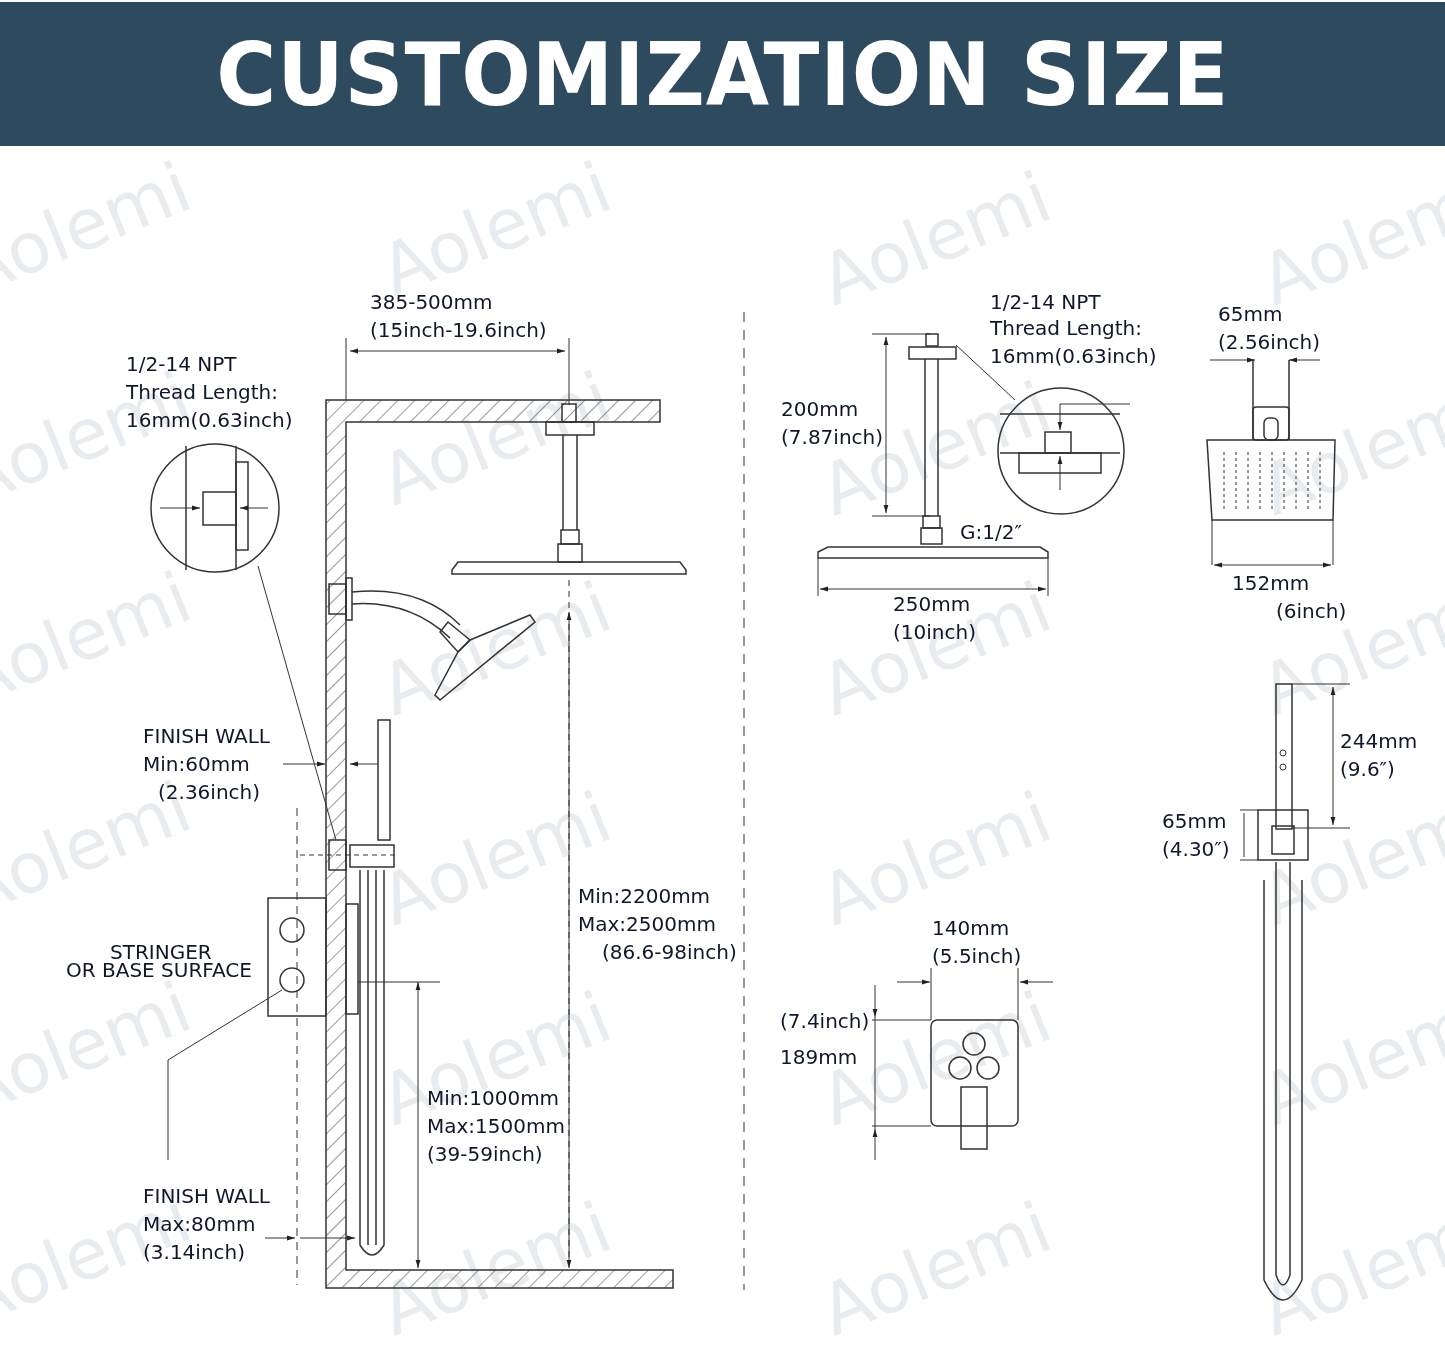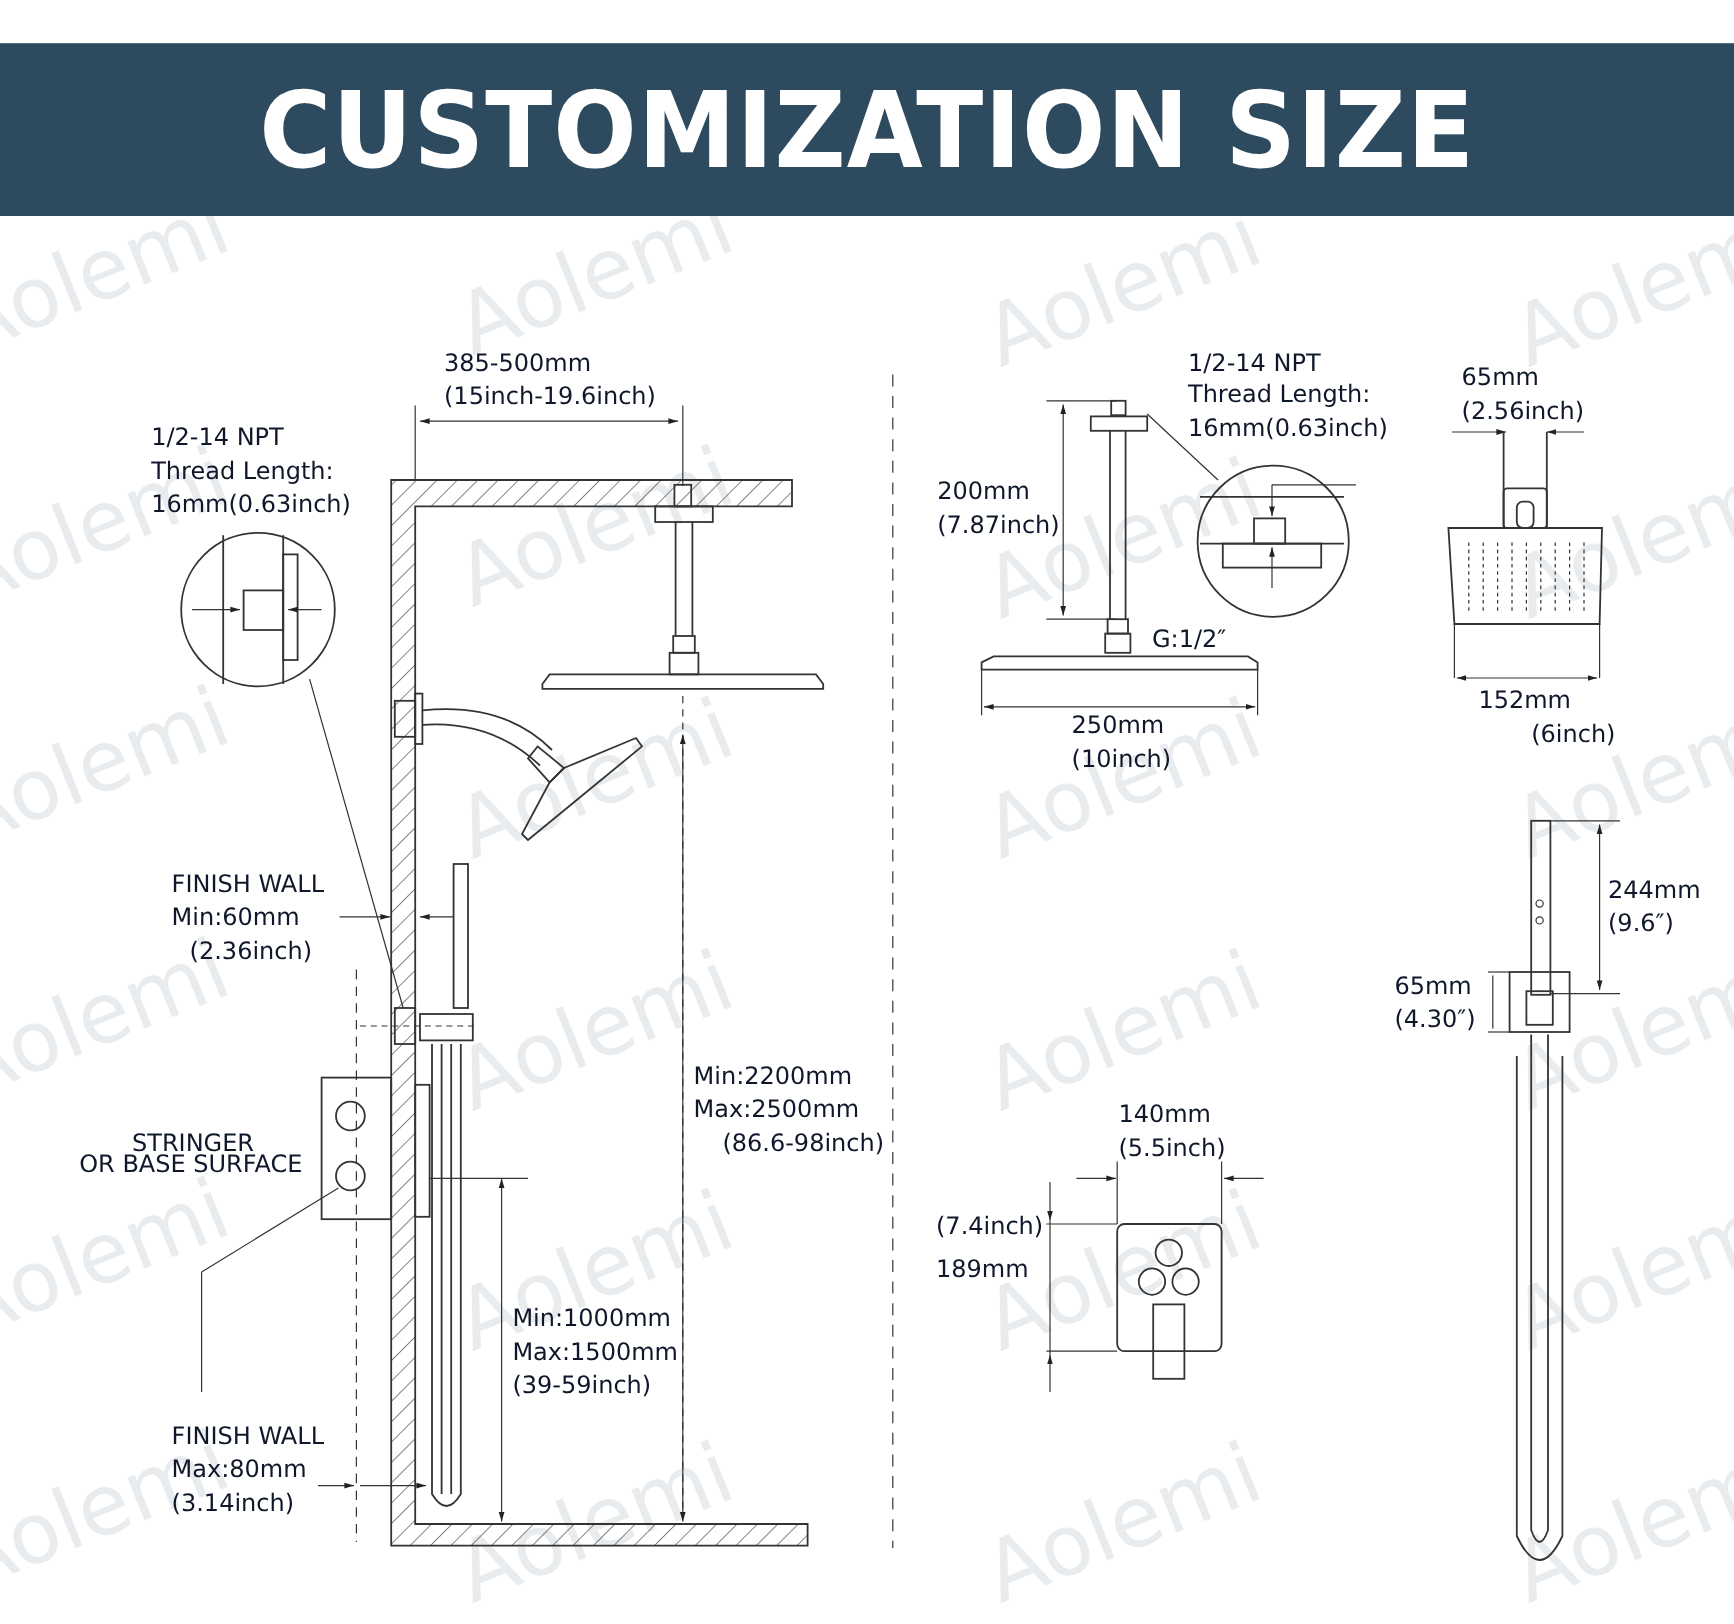--- a/index.html
+++ b/index.html
@@ -1,17 +1,17 @@
 <!DOCTYPE html>
 <html><head>
 <meta charset="utf-8">
 <style>
   html, body { margin:0; padding:0; background:#ffffff; }
   body { width:1445px; height:1353px; position:relative; overflow:hidden; font-family:"DejaVu Sans", sans-serif; color:#222; }
-  .banner { position:absolute; left:0; top:2px; width:1445px; height:144px; background:#2d4a5e; display:flex; align-items:center; justify-content:center;margin-top:34px; }
+  .banner { position:absolute; left:0; top:2px; width:1445px; height:144px; background:#2d4a5e; display:flex; align-items:center; justify-content:center; }
   .banner-title { color:#fff; font-family:"DejaVu Sans", sans-serif; font-weight:bold; font-size:88px; letter-spacing:1px; transform:scaleX(0.93); }
   .canvas { position:absolute; left:0; top:0; width:1445px; height:1353px; }
   .lbl { position:absolute; font-family:"DejaVu Sans", sans-serif; font-size:20px; line-height:28px; color:#0f172a; white-space:pre; }
   .wm { position:absolute; font-family:"DejaVu Sans", sans-serif; font-size:70px; color:#e8ecef; transform:rotate(-22deg); transform-origin:left bottom; white-space:nowrap; pointer-events:none; }
 </style>
 </head>
 <body>
 
 <div class="canvas">
 

